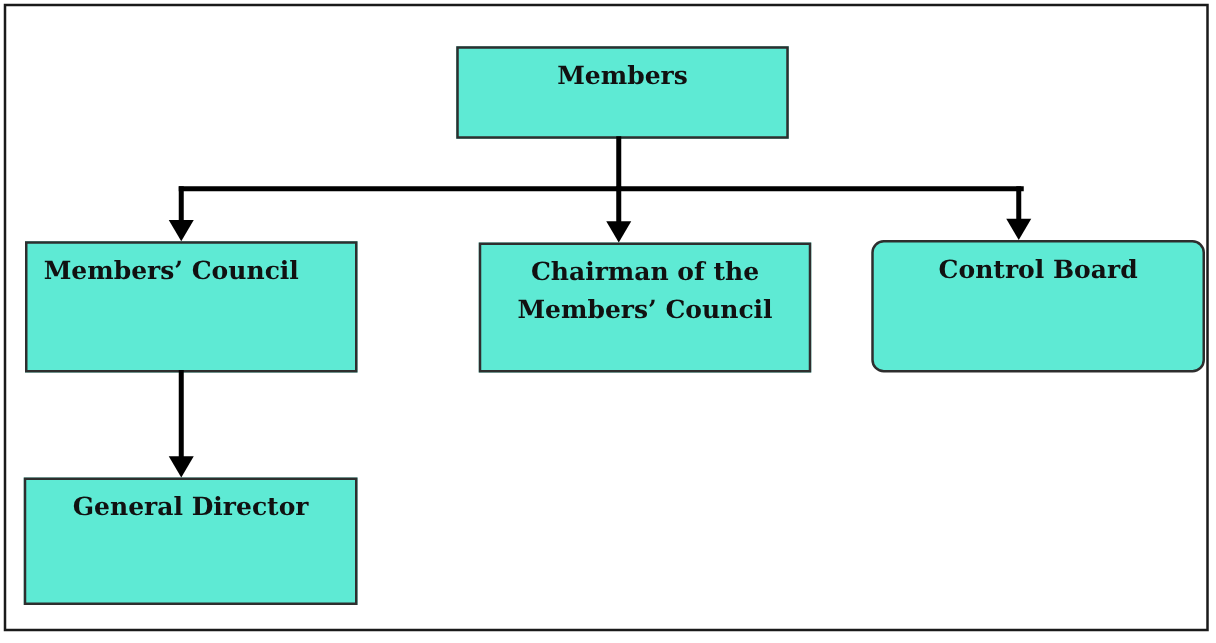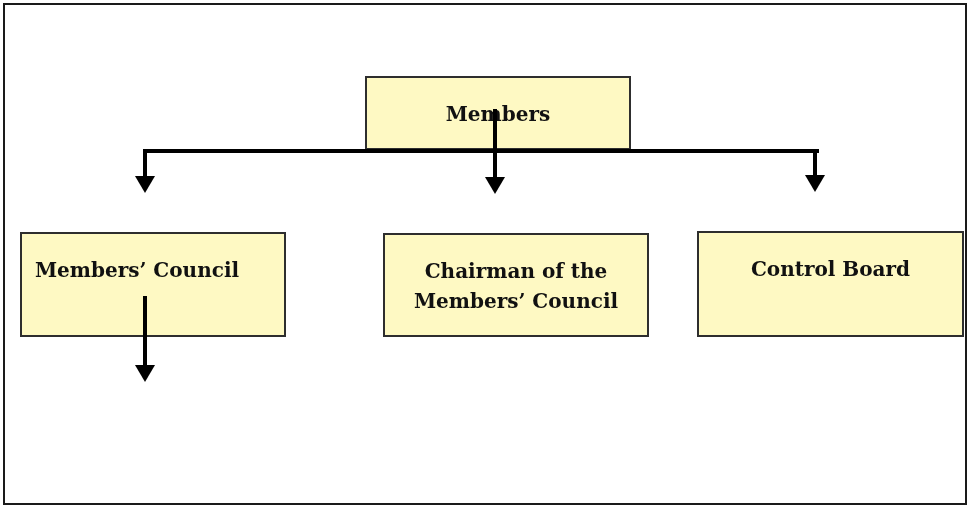--- a/index.html
+++ b/index.html
@@ -22,33 +22,32 @@
     width: 964px;
     height: 502px;
     border: 2px solid #1a1a1a;
     box-sizing: border-box;
     background: #ffffff;
   }
   .node {
     position: absolute;
     box-sizing: border-box;
     border: 2px solid #2e2e2e;
-    background: #fef9c3;
+    background: #5eead4;
     color: #111111;
     font-weight: bold;
     font-size: 20px;
     line-height: 30px;
     text-align: center;
-    padding-top: 21px;
-    margin-top: 39px;
+    padding-top: 6px;
   }
   .node-members          { left: 365px; top:  37px; width: 266px; height:  74px; }
   .node-members-council  { left:  20px; top: 193px; width: 266px; height: 105px; }
   .node-chairman         { left: 383px; top: 194px; width: 266px; height: 104px; text-align: center; }
-  .node-control-board    { left: 697px; top: 192px; width: 267px; height: 106px; }
+  .node-control-board    { left: 697px; top: 192px; width: 267px; height: 106px; border-radius: 10px; }
   .node-general-director { left:  19px; top: 382px; width: 267px; height: 102px; }
   .nudge-left { display: inline-block; transform: translateX(-16px); }
   .line {
     position: absolute;
     background: #000000;
   }
   .stem-members   { left: 493px; top: 109px; width:   4px; height: 43px; }
   .branch-line    { left: 143px; top: 149px; width: 676px; height:  4px; }
   .drop-left      { left: 143px; top: 149px; width:   4px; height: 29px; }
   .drop-mid       { left: 493px; top: 149px; width:   4px; height: 30px; }
@@ -83,20 +82,23 @@
 
   <div class="node node-chairman">
     <span>Chairman of the</span><br>
     <span>Members’ Council</span>
   </div>
 
   <div class="node node-control-board">
     <span>Control Board</span>
   </div>
 
+  <div class="node node-general-director">
+    <span>General Director</span>
+  </div>
 
   <div>
     <div class="line stem-members"></div>
     <div class="line branch-line"></div>
 
     <div class="line drop-left"></div>
     <div class="arrowhead ah-left"></div>
 
     <div class="line drop-mid"></div>
     <div class="arrowhead ah-mid"></div>

